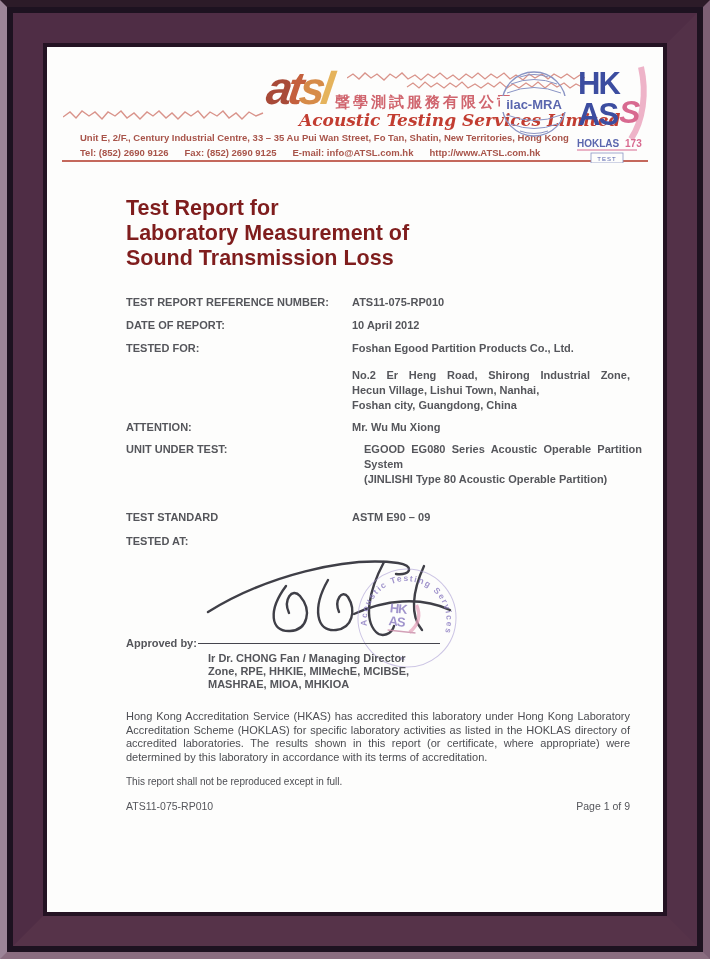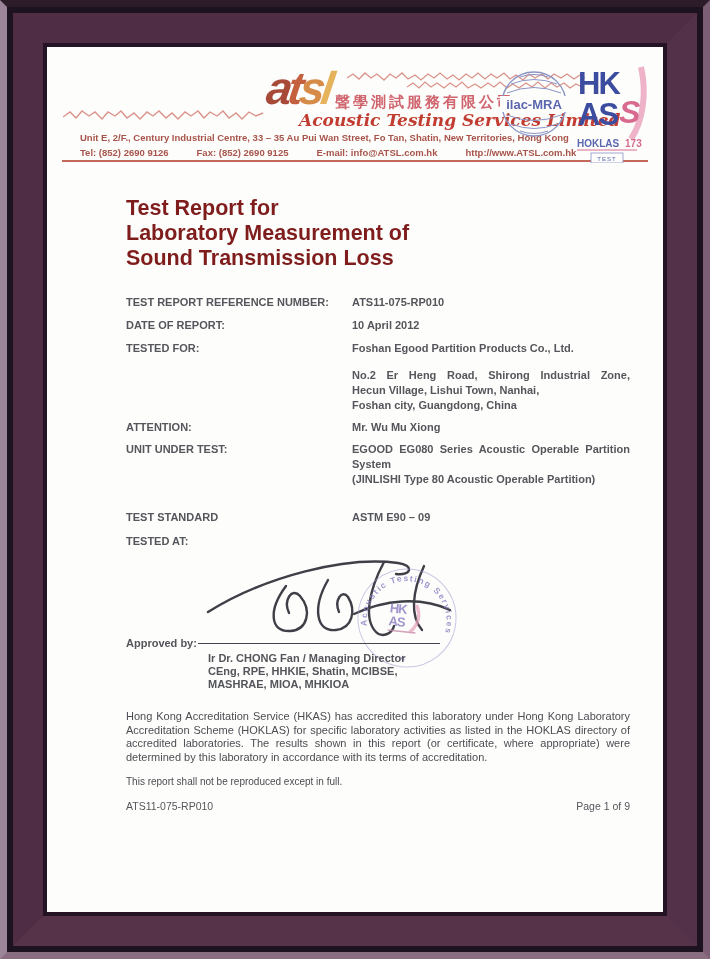--- a/index.html
+++ b/index.html
@@ -25,36 +25,36 @@
     font-style:italic; letter-spacing:-4px; transform:skewX(-8deg); line-height:1; }
   .logo-letters .l1{color:#a84a38;} .logo-letters .l2{color:#c4603d;}
   .logo-letters .l3{color:#d68b48;} .logo-letters .l4{color:#e5b35c;}
   .company-cn { position:absolute; left:288px; top:46px; font-size:15px; font-weight:bold;
     color:#d0656e; letter-spacing:3px; white-space:nowrap; }
   .company-en { position:absolute; left:252px; top:63px; font-family:"DejaVu Serif", serif;
     font-style:italic; font-weight:bold; font-size:17px; color:#c23d31; white-space:nowrap; }
   .hdr-address { position:absolute; left:33px; top:85px; font-size:9.5px; font-weight:bold;
     color:#a8544a; white-space:nowrap; }
   .hdr-contacts { position:absolute; left:33px; top:100px; font-size:9.5px; font-weight:bold;
-    color:#a8544a; display:flex; gap:28px; white-space:nowrap;align-items:flex-end; }
+    color:#a8544a; display:flex; gap:16px; white-space:nowrap;align-items:flex-end; }
   .hdr-rule { position:absolute; left:15px; right:15px; top:113px; height:2px; background:#c4685c; }
   .ilac-logo { position:absolute; left:452px; top:22px; }
   .hkas-logo { position:absolute; left:530px; top:18px; }
 
   
   .content { padding:0 33px 0 79px; }
   .title { margin-top:33px; font-size:21.5px; line-height:25px; font-weight:bold; color:#7f1d1d; }
   .fields { margin-top:24px; }
   .frow { display:grid; grid-template-columns:226px 278px; font-size:11px; font-weight:bold;
     color:#55565b; line-height:14px; margin-bottom:9px; }
   .frow .val-block { line-height:15px; }
   .pre { white-space:pre-line; }
   .jline { text-align:justify; text-align-last:justify; }
   .mb13{margin-bottom:13px;} .mb7{margin-bottom:7px;} .mb8{margin-bottom:8px;}
-  .mb23{margin-bottom:23px;} .mb10{margin-bottom:10px;} .mb0{margin-bottom:0;}
+  .mb23{margin-bottom:23px;gap:12px;} .mb10{margin-bottom:10px;} .mb0{margin-bottom:0;}
   .val-p { text-align:justify; }
 
   
   .sig-area { position:relative; height:150px; }
   .approved-label { position:absolute; left:0; top:89px; font-size:11px; font-weight:bold; }
   .sig-line { position:absolute; left:72px; top:95px; width:242px; border-bottom:1.6px solid #45454d; }
   .sig-svg { position:absolute; left:60px; top:2px; }
   .stamp { position:absolute; left:229px; top:18px; opacity:.82; transform:rotate(6deg); }
   .sig-names { position:absolute; left:82px; top:104px; font-size:11px; font-weight:bold; line-height:13px; }
 
@@ -216,21 +216,21 @@
               <path d="M 60,38 C 66,48 64,58 56,66" fill="none" stroke="#e7a4bd" stroke-width="3.5" opacity="0.9"></path>
               <line x1="34" y1="66" x2="62" y2="66" stroke="#c98ca8" stroke-width="1.5"></line>
             </g>
           </svg>
 
           <div class="approved-label">Approved by:</div>
           <div class="sig-line"></div>
 
           <div class="sig-names">
             <div>Ir Dr. CHONG Fan / Managing Director</div>
-            <div>CEng, RPE, HHKIE, Shatin, MCIBSE,</div>
+            <div>Zone, RPE, HHKIE, MIMechE, MCIBSE,</div>
             <div>MASHRAE, MIOA, MHKIOA</div>
           </div>
         </div>
 
         <div class="accreditation">Hong Kong Accreditation Service (HKAS) has accredited this laboratory under Hong Kong Laboratory Accreditation Scheme (HOKLAS) for specific laboratory activities as listed in the HOKLAS directory of accredited laboratories. The results shown in this report (or certificate, where appropriate) were determined by this laboratory in accordance with its terms of accreditation.</div>
         <div class="repro-note">This report shall not be reproduced except in full.</div>
 
         <div class="bottom-row">
           <span>ATS11-075-RP010</span>
           <span>Page 1 of 9</span>

